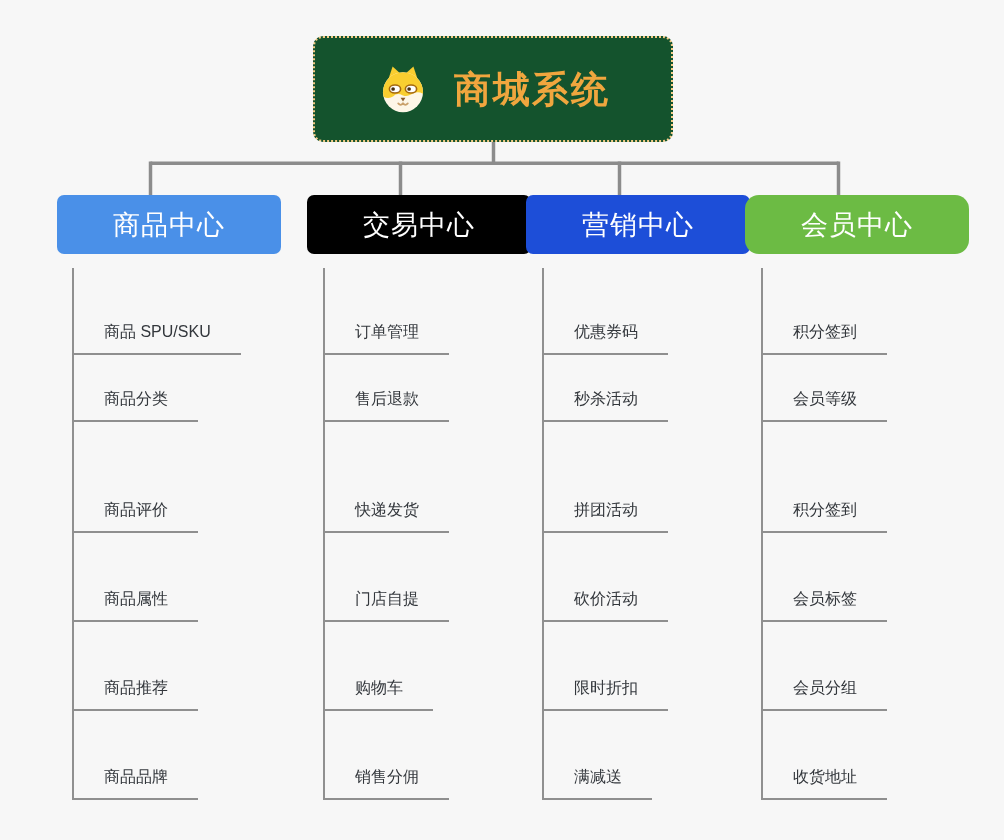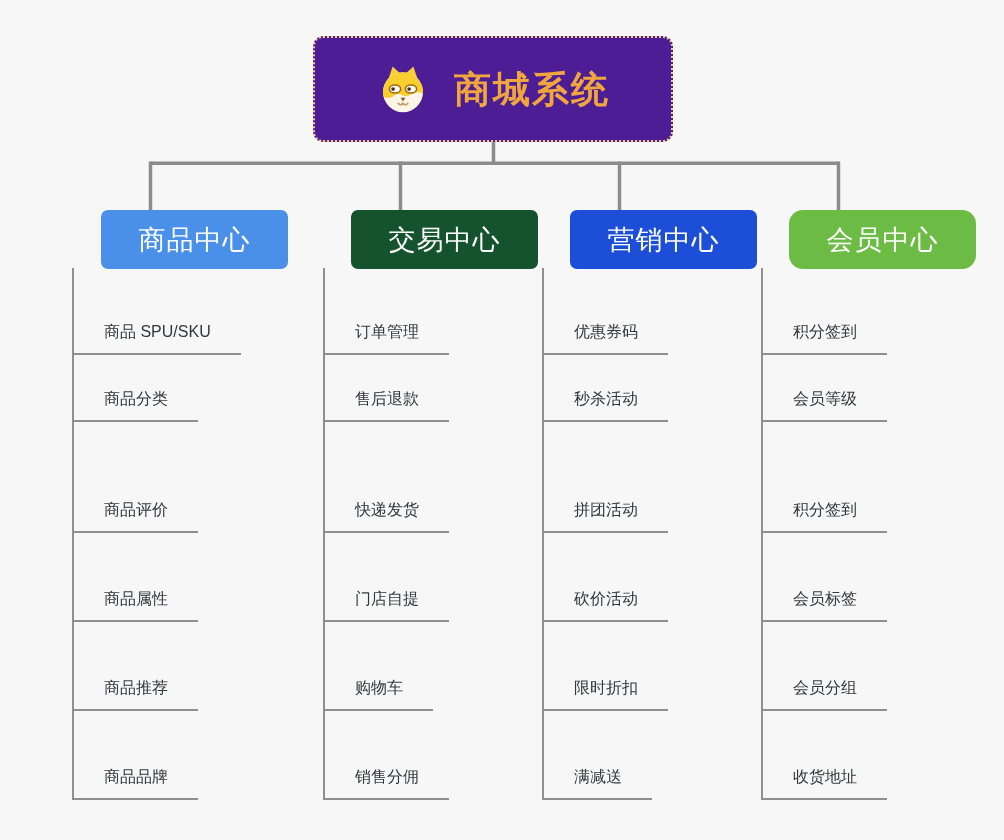--- a/index.html
+++ b/index.html
@@ -8,36 +8,36 @@
     width:1004px;height:840px;overflow:hidden;
   }
   .canvas{
     position:relative;width:1004px;height:840px;background:#F7F7F7;
   }
   svg.wires{position:absolute;left:0;top:0;z-index:0;}
 
   
   .root-node{
     position:absolute;left:313px;top:36px;width:360px;height:106px;
-    box-sizing:border-box;background:#4c1d95;
+    box-sizing:border-box;background:#14532d;
     border:2px dotted #F5CC86;border-radius:10px;
     display:flex;align-items:center;justify-content:center;gap:24px;
     z-index:2;
   }
   .root-title{
     font-size:37px;font-weight:600;color:#F0A63E;letter-spacing:2px;
     line-height:1;white-space:nowrap;
   }
 
   
   .branch-header{
-    position:absolute;top:210px;width:187px;height:59px;
+    position:absolute;top:195px;width:224px;height:59px;
     border-radius:7px;color:#FFFFFF;font-size:27px;font-weight:500;
     display:flex;align-items:center;justify-content:center;
-    letter-spacing:1px;white-space:nowrap;z-index:2;margin-left:44px;
+    letter-spacing:1px;white-space:nowrap;z-index:2;
   }
   .h1{left:57px}.h2{left:307px}.h3{left:526px}.h4{left:745px}
 
   
   .leaf{
     position:absolute;z-index:2;
     white-space:nowrap;font-size:16px;line-height:22px;color:#33373C;
     padding:0 30px 10px 32px;
     border-bottom:2px solid #8F8F8F;
   }
@@ -81,21 +81,21 @@
         <circle cx="19.6" cy="30" r="2.3" fill="#4A3010"></circle>
         <circle cx="39.6" cy="30" r="2.3" fill="#4A3010"></circle>
         <path d="M29,41 h6 l-3,4.5 z" fill="#8A5A28"></path>
         <path d="M26,48 q3,3.5 6,0 q3,3.5 6,0" stroke="#C9A06A" fill="none" stroke-width="2.2" stroke-linecap="round"></path>
       </svg>
     </span>
     <span class="root-title">商城系统</span>
   </div>
 
   <div class="branch-header h1" style="background-color: rgb(74, 144, 232);">商品中心</div>
-  <div class="branch-header h2" style="background-color: #14532d;">交易中心</div>
+  <div class="branch-header h2" style="background-color: #000000;">交易中心</div>
   <div class="branch-header h3" style="background-color: #1d4ed8;">营销中心</div>
   <div class="branch-header h4" style="background-color: rgb(108, 187, 68); border-radius: 14px;">会员中心</div>
 
   <div class="leaf c1 r1">商品 SPU/SKU</div>
   <div class="leaf c1 r2">商品分类</div>
   <div class="leaf c1 r3">商品评价</div>
   <div class="leaf c1 r4">商品属性</div>
   <div class="leaf c1 r5">商品推荐</div>
   <div class="leaf c1 r6">商品品牌</div>
 

